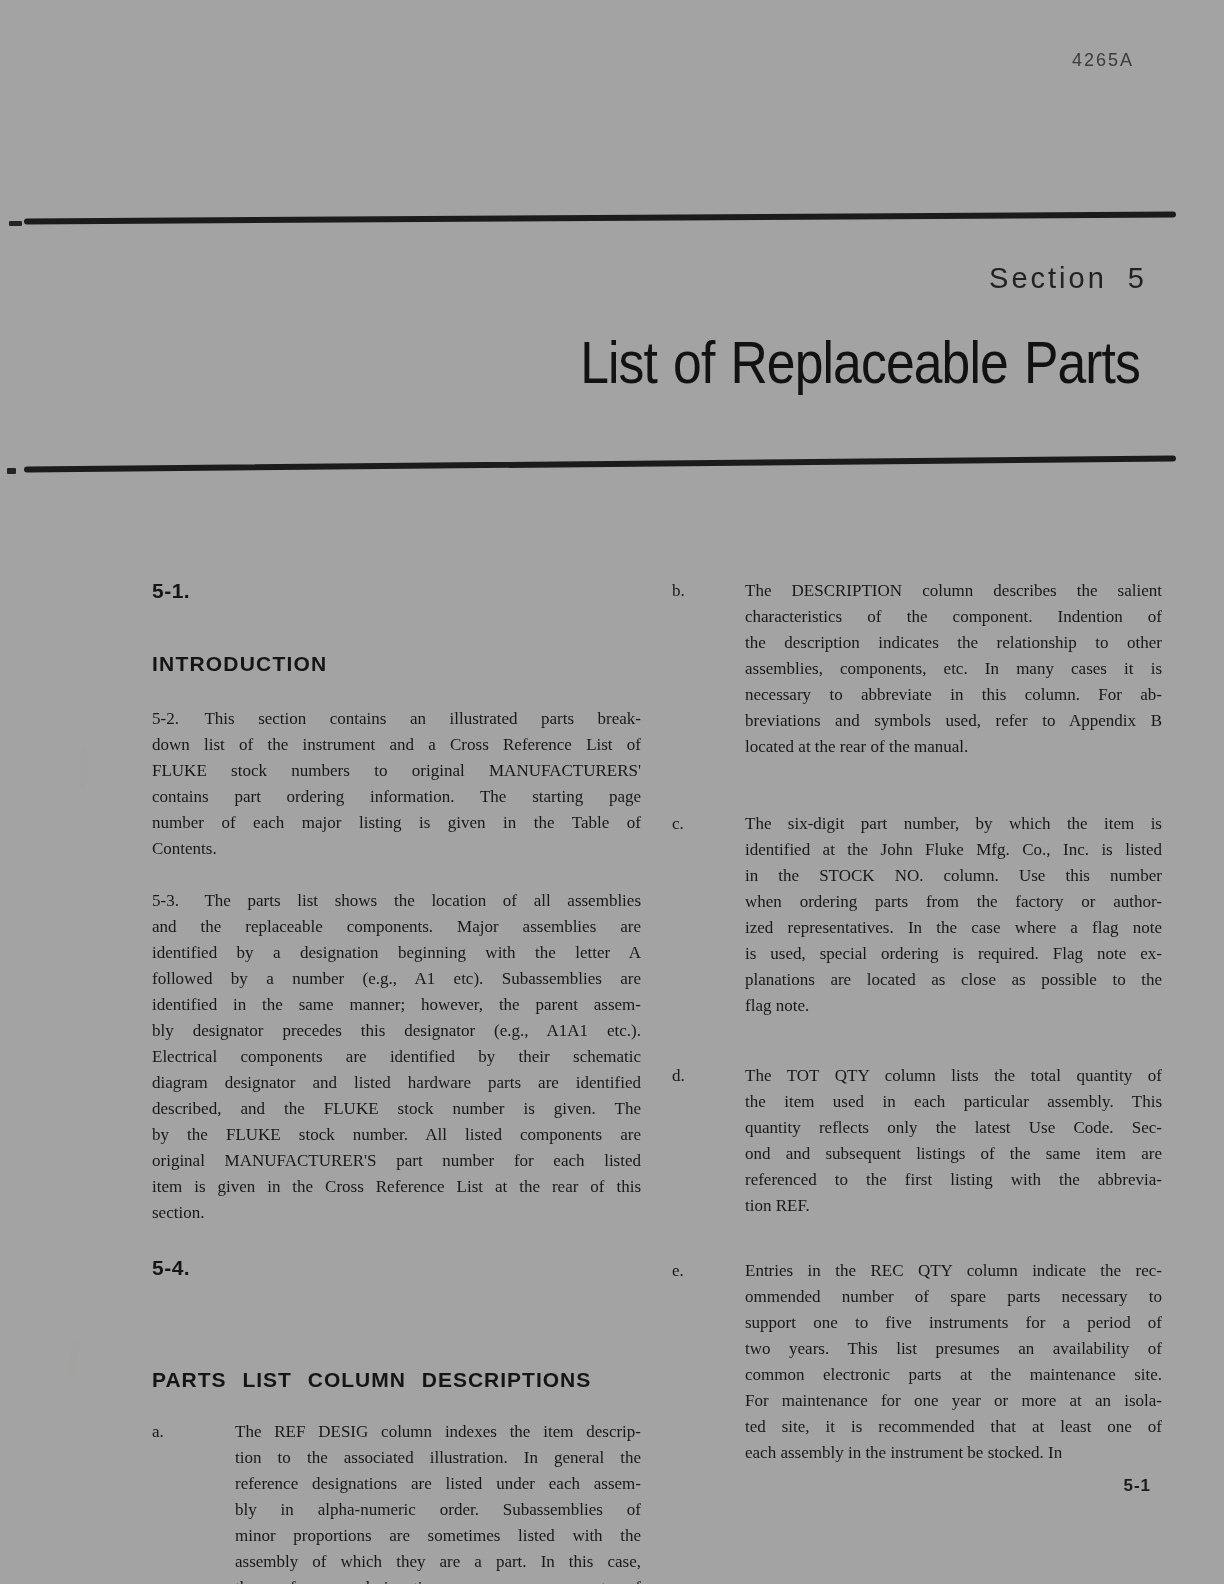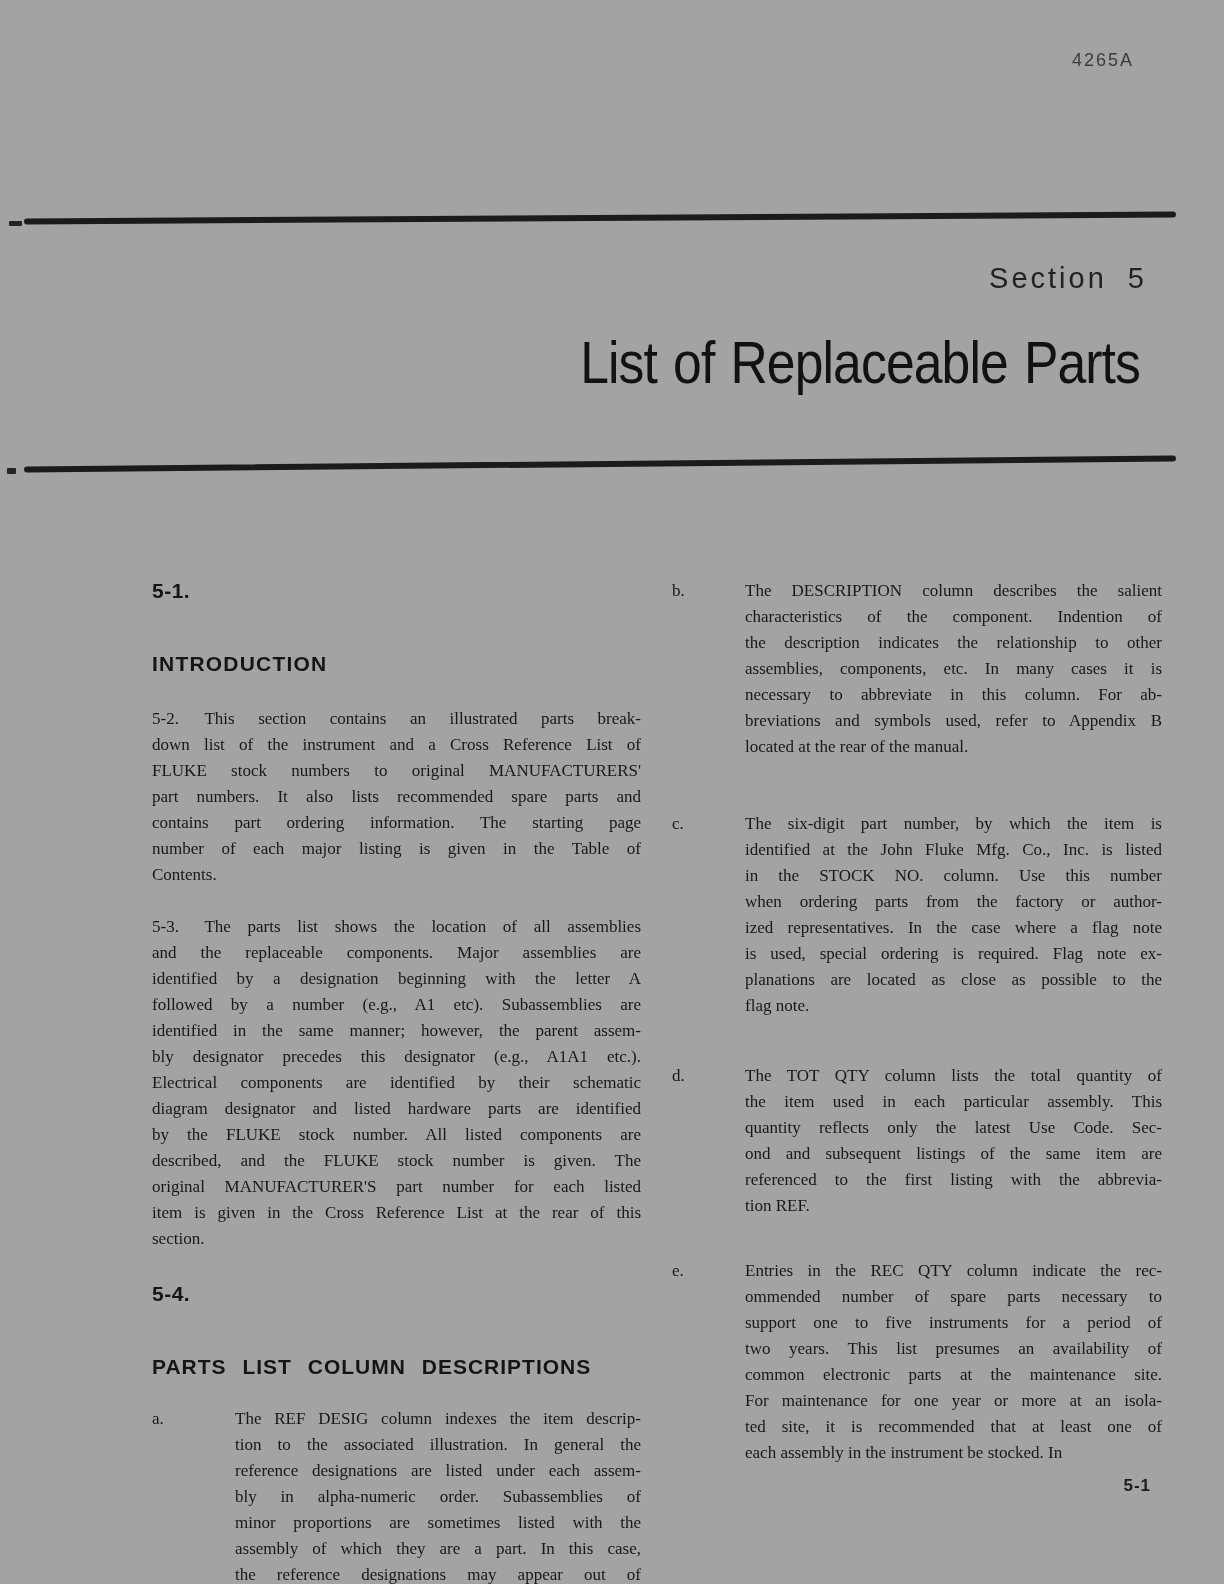--- a/index.html
+++ b/index.html
@@ -45,21 +45,21 @@
   .jline { text-align:justify; text-align-last:justify; white-space:nowrap; }
   .jline.last { text-align-last:left; }
 
   .heading {
     display:flex; font-family:"Liberation Sans", sans-serif;
     font-weight:700; font-size:21px; line-height:26px;
     letter-spacing:1.2px; color:#151515; white-space:nowrap;flex-direction:column;
   }
   .heading .h-num { flex:0 0 73px; letter-spacing:0.5px; }
   .heading-1 { margin-bottom:29px; }
-  .heading-2 { margin-bottom:26px; }
+  .heading-2 { margin-bottom:26px;gap:39px; }
   .heading-2 .h-text { word-spacing:9px; letter-spacing:1px; }
 
   .para-5-2 { margin-bottom:26px; }
   .para-5-3 { margin-bottom:29px; }
 
   .list-item { display:flex; }
   .col-left  .li-label { flex:0 0 83px; }
   .col-right .li-label { flex:0 0 73px; }
   .li-body { flex:1; min-width:0; }
   .item-b { margin-bottom:51px; }
@@ -95,36 +95,35 @@
 
   <div class="col col-left">
     <div class="heading heading-1">
       <span class="h-num">5-1.</span>
       <span class="h-text">INTRODUCTION</span>
     </div>
     <div class="para para-5-2">
         <div class="jline">5-2.  This section contains an illustrated parts break-</div>
         <div class="jline">down list of the instrument and a Cross Reference List of</div>
         <div class="jline">FLUKE stock numbers to original MANUFACTURERS'</div>
-        <div class="jline">part numbers. It also lists recommended spare parts and</div>
         <div class="jline">contains part ordering information. The starting page</div>
         <div class="jline">number of each major listing is given in the Table of</div>
         <div class="jline last">Contents.</div>
       </div>
     <div class="para para-5-3">
         <div class="jline">5-3.  The parts list shows the location of all assemblies</div>
         <div class="jline">and the replaceable components. Major assemblies are</div>
         <div class="jline">identified by a designation beginning with the letter A</div>
         <div class="jline">followed by a number (e.g., A1 etc). Subassemblies are</div>
         <div class="jline">identified in the same manner; however, the parent assem-</div>
         <div class="jline">bly designator precedes this designator (e.g., A1A1 etc.).</div>
         <div class="jline">Electrical components are identified by their schematic</div>
         <div class="jline">diagram designator and listed hardware parts are identified</div>
+        <div class="jline">described, and the FLUKE stock number is given. The</div>
         <div class="jline">by the FLUKE stock number. All listed components are</div>
-        <div class="jline">described, and the FLUKE stock number is given. The</div>
         <div class="jline">original MANUFACTURER'S part number for each listed</div>
         <div class="jline">item is given in the Cross Reference List at the rear of this</div>
         <div class="jline last">section.</div>
       </div>
     <div class="heading heading-2">
       <span class="h-num">5-4.</span>
       <span class="h-text">PARTS LIST COLUMN DESCRIPTIONS</span>
     </div>
     <div class="list-item item-a">
       <span class="li-label">a.</span>

